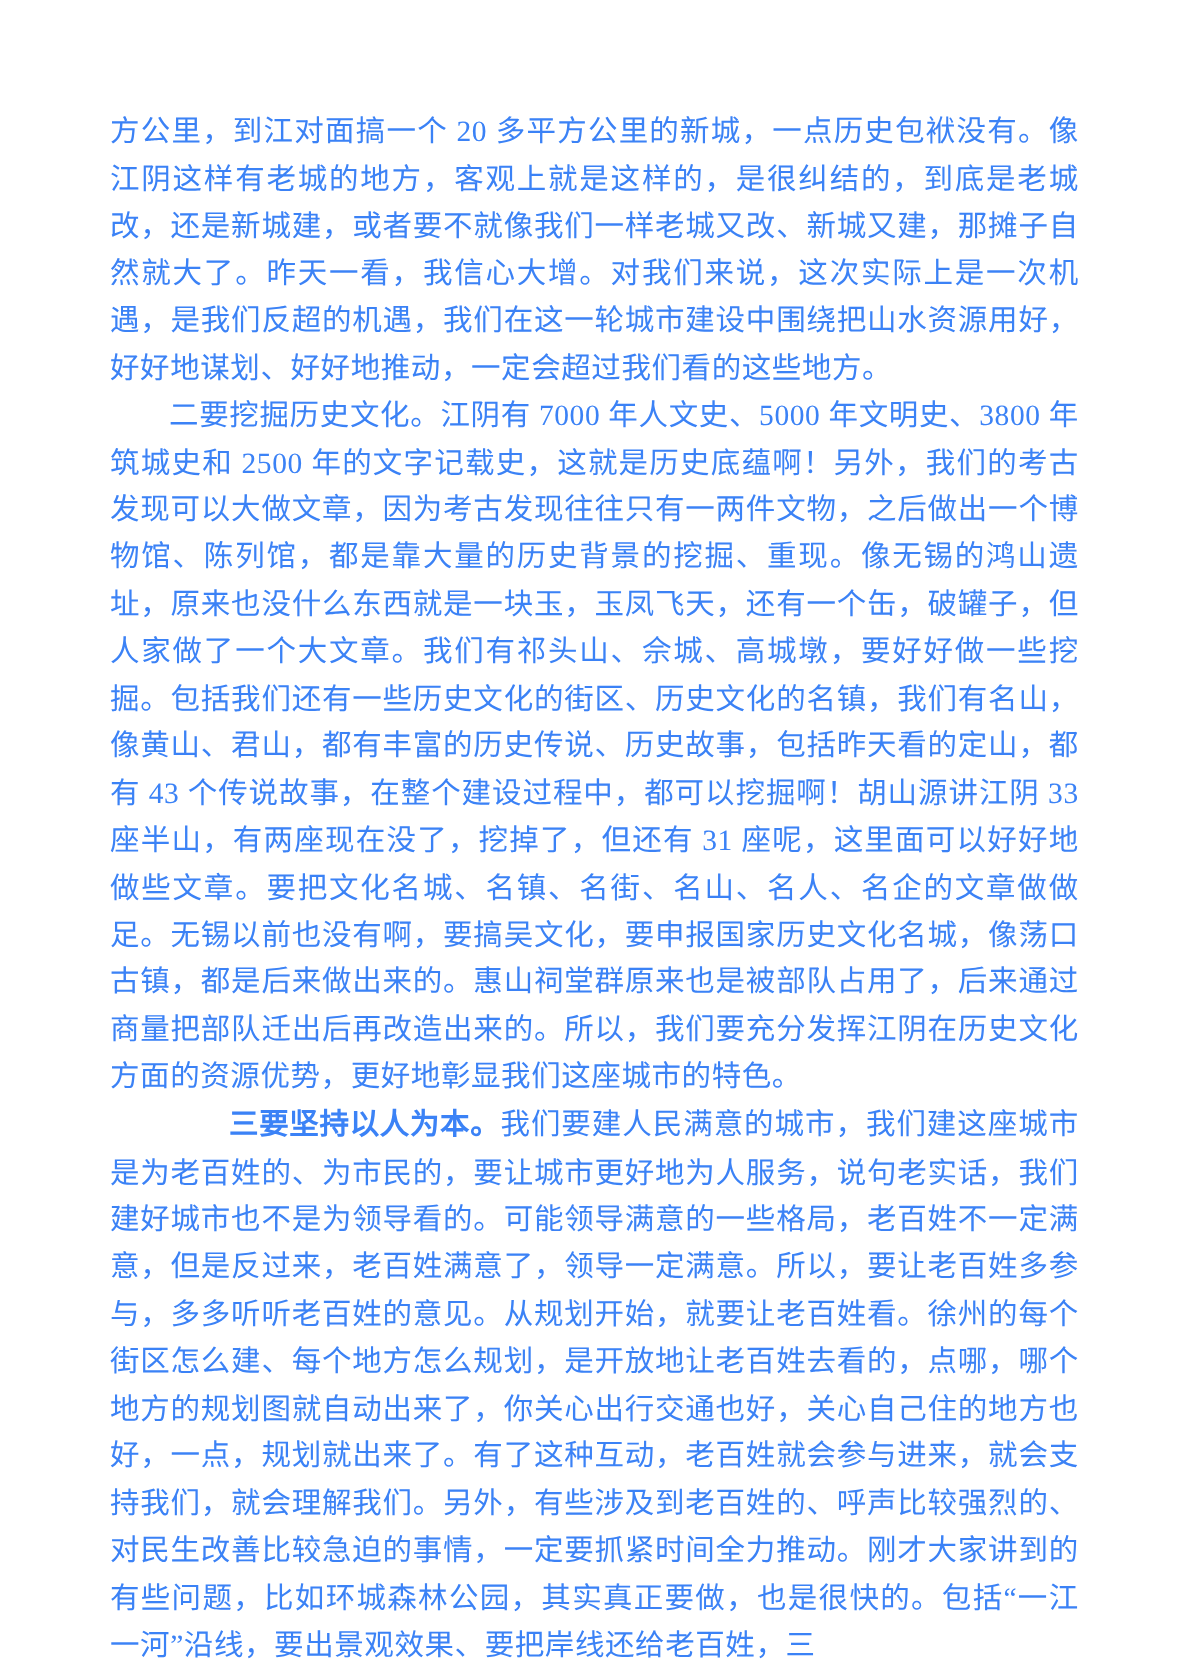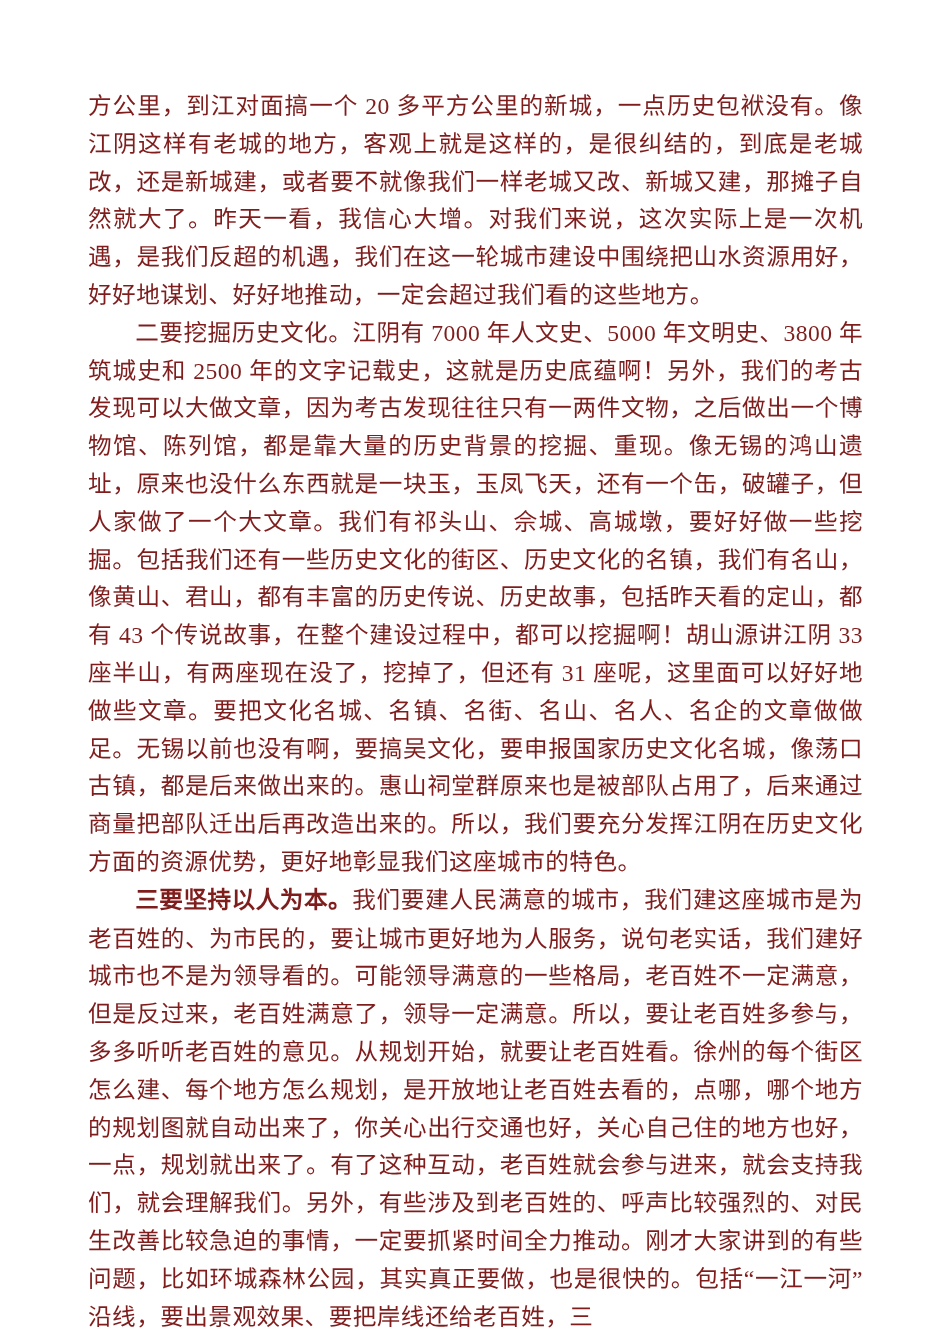--- a/index.html
+++ b/index.html
@@ -22,35 +22,36 @@
     left: 88px;
     top: 88px;
     width: 775px;
   }
   .para {
     margin: 0;
     padding: 0;
     font-family: "Liberation Serif", "DejaVu Serif", serif;
     font-size: 23.6px;
     line-height: 37.8px;
-    color: #7f1d1d;
+    color: #3b82f6;
     text-align: justify;
     text-justify: inter-character;
     text-align-last: left;
     letter-spacing: 0.02em;
     word-break: break-all;
     -webkit-font-smoothing: antialiased;
   }
   .para.indent {
     text-indent: 2em;
   }
   .lead-bold {
     font-family: Liberation Mono, monospace;
     font-weight: bold;
     letter-spacing: 0.01em;
+    margin-left: 48px;
   }
 </style>
 </head>
 <body>
 
 <div class="page">
   <div class="text-column">
 
     <p class="para">
       <span>方公里，到江对面搞一个 20 多平方公里的新城，一点历史包袱没有。像江阴这样有老城的地方，客观上就是这样的，是很纠结的，到底是老城改，还是新城建，或者要不就像我们一样老城又改、新城又建，那摊子自然就大了。昨天一看，我信心大增。对我们来说，这次实际上是一次机遇，是我们反超的机遇，我们在这一轮城市建设中围绕把山水资源用好，好好地谋划、好好地推动，一定会超过我们看的这些地方。</span>

